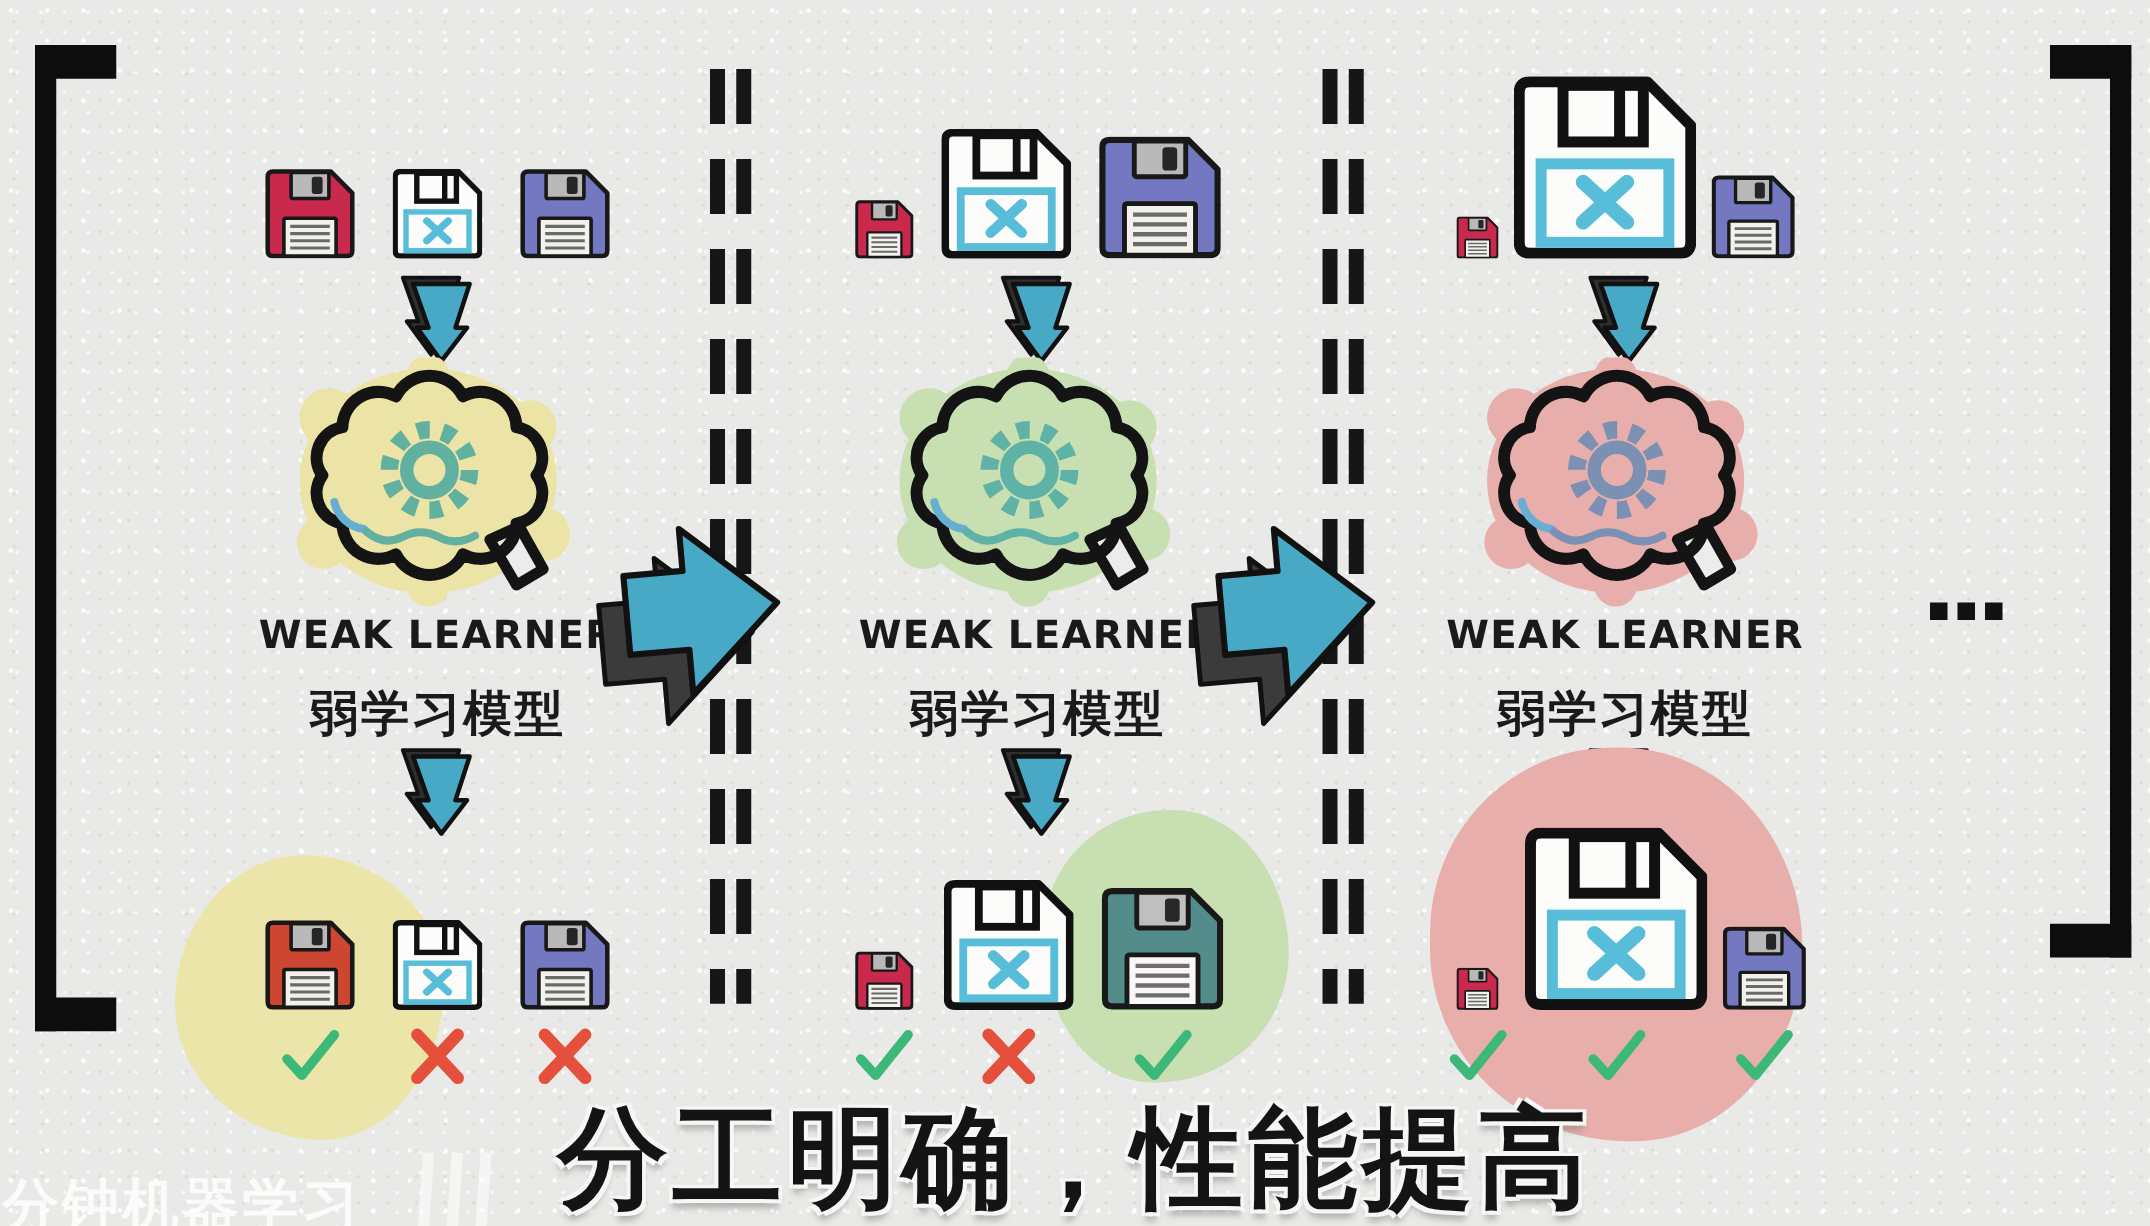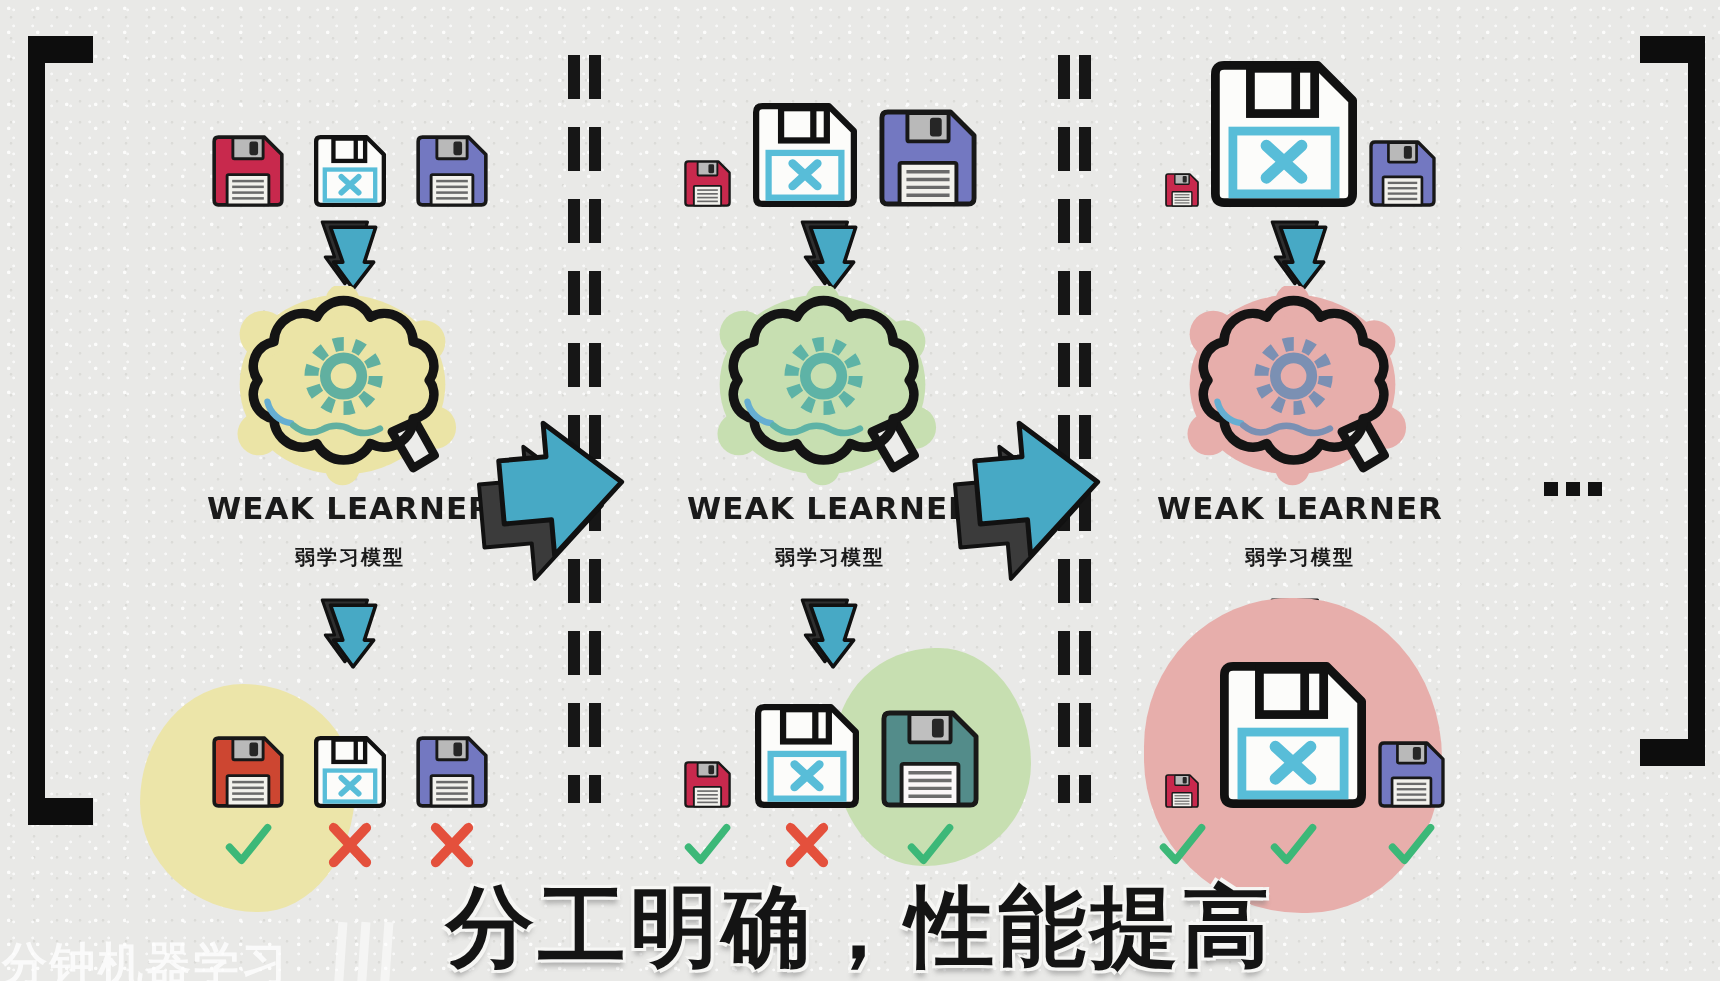--- a/index.html
+++ b/index.html
@@ -83,21 +83,21 @@
   .col-1 .blob-fill{fill:#ebe4a6;}
   .col-2 .blob-fill{fill:#c7dfb1;}
   .col-3 .blob-fill{fill:#e7aeab;}
   .col-1 .squiggle,.col-1 .gear circle{stroke:#61b0a0;}
   .col-2 .squiggle,.col-2 .gear circle{stroke:#5eb3a6;}
   .col-3 .squiggle,.col-3 .gear circle{stroke:#7b90b3;}
   
   .label-en,.label-cn{position:absolute;left:0;right:0;text-align:center;
     font-weight:bold;color:#1a1a1a;}
   .label-en{top:490px;font-size:31px;letter-spacing:1px;}
-  .label-cn{top:544px;font-size:20px;letter-spacing:2px;}
+  .label-cn{top:544px;font-size:39px;letter-spacing:2px;}
   
   .arrow-big{position:absolute;width:178px;height:192px;transform:rotate(-5deg);}
   #arrow-1{left:474px;top:396px;}
   #arrow-2{left:950px;top:396px;}
   
   .dots{position:absolute;left:1544px;top:482px;display:flex;gap:8px;}
   .dots span{width:14px;height:14px;background:#111;display:block;}
   
   .main-title{
     position:absolute;left:0;right:0;top:868px;text-align:center;

